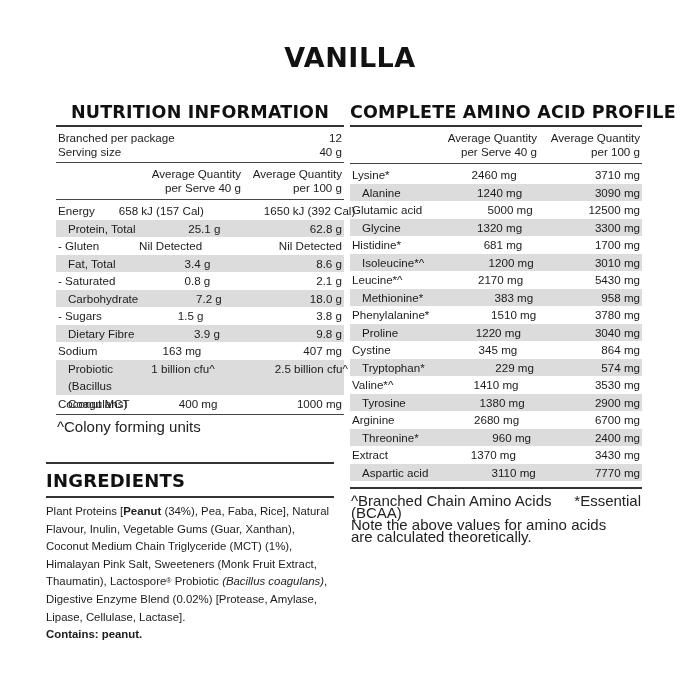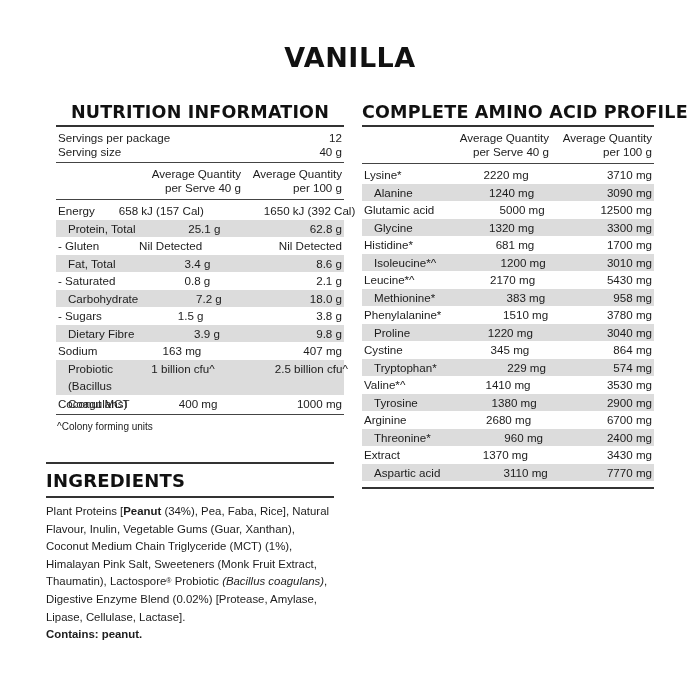--- a/index.html
+++ b/index.html
@@ -4,21 +4,21 @@
   <style>
     * { margin: 0; padding: 0; box-sizing: border-box; }
     html, body { width: 700px; height: 700px; background: #ffffff; overflow: hidden; }
     body { font-family: "Liberation Sans", sans-serif; color: #1c1c1c; position: relative; }
     .title {
       position: absolute; left: 0; top: 42px; width: 700px; text-align: center;
       font-family: "DejaVu Sans", sans-serif; font-weight: bold; font-size: 27px; letter-spacing: 0.5px; color: #111;
     }
     .col { position: absolute; }
     .col-left { left: 56px; top: 100px; width: 288px; }
-    .col-right { left: 362px; top: 100px; width: 292px; }
+    .col-right { left: 350px; top: 100px; width: 292px; }
     .section-heading {
       font-family: "DejaVu Sans", sans-serif; font-weight: bold; font-size: 17.5px; color: #111;
       letter-spacing: 0.2px; height: 25px; line-height: 25px; white-space: nowrap;
     }
     .col-left .section-heading { text-align: center; }
     .rule { border-top: 2px solid #333; }
     .rule-thin { border-top: 1.5px solid #444; }
     .row {
       display: flex; font-size: 11.6px; line-height: 17.5px; height: 17.5px; padding: 0 2px;
       white-space: nowrap;
@@ -35,39 +35,39 @@
     .row.double .c0 { line-height: 17.5px; white-space: normal; }
     .serv { font-size: 11.6px; line-height: 13.5px; padding: 4px 2px 4px; }
     .serv .line { display: flex; justify-content: space-between; }
     .head-row { display: flex; font-size: 11.6px; line-height: 14px; padding: 4px 2px 4px; }
     .head-row .c0 { flex: 1; }
     .head-row .c1, .head-row .c2 { text-align: right; }
     .nut-head .c1 { width: 100px; }
     .nut-head .c2 { width: 101px; }
     .amino-head .c1 { width: 107px; }
     .amino-head .c2 { width: 103px; }
-    .foot { font-size: 10px; line-height: 12px; padding: 6px 1px 0; color: #222; }
+    .foot { font-size: 15px; line-height: 12px; padding: 6px 1px 0; color: #222; }
     .foot-flex { display: flex; justify-content: space-between; }
     .ingredients { position: absolute; left: 46px; top: 462px; width: 292px; }
     .ing-text { font-size: 11.4px; line-height: 17.6px; padding-top: 5px; color: #1c1c1c; }
     .ing-text b { font-weight: bold; }
     .ing-text i { font-style: italic; }
     sup { font-size: 7px; vertical-align: top; position: relative; top: -1px; }
   </style>
 </head>
 <body>
 
 <div class="title">VANILLA</div>
 
 <div class="col col-left">
   <div class="section-heading">NUTRITION INFORMATION</div>
   <div class="rule"></div>
   <div class="serv">
     <div class="line">
-      <span>Servings per package</span>
+      <span>Branched per package</span>
       <span>12</span>
     </div>
     <div class="line">
       <span>Serving size</span>
       <span>40 g</span>
     </div>
   </div>
   <div class="rule-thin"></div>
   <div class="head-row nut-head">
     <span class="c0"></span>
@@ -153,21 +153,21 @@
   <div class="head-row amino-head">
     <span class="c0"></span>
     <span class="c1"><span>Average Quantity</span><br><span>per Serve 40 g</span></span>
     <span class="c2"><span>Average Quantity</span><br><span>per 100 g</span></span>
   </div>
   <div class="rule-thin"></div>
   <div style="height:2px"></div>
 
   <div class="row amino">
       <span class="c0">Lysine*</span>
-      <span class="c1">2220 mg</span>
+      <span class="c1">2460 mg</span>
       <span class="c2">3710 mg</span>
     </div>
   <div class="row amino shade">
       <span class="c0">Alanine</span>
       <span class="c1">1240 mg</span>
       <span class="c2">3090 mg</span>
     </div>
   <div class="row amino">
       <span class="c0">Glutamic acid</span>
       <span class="c1">5000 mg</span>
@@ -243,13 +243,20 @@
       <span class="c1">1370 mg</span>
       <span class="c2">3430 mg</span>
     </div>
   <div class="row amino shade">
       <span class="c0">Aspartic acid</span>
       <span class="c1">3110 mg</span>
       <span class="c2">7770 mg</span>
     </div>
   <div style="height:6px"></div>
   <div class="rule"></div>
+  <div class="foot">
+    <div class="foot-flex">
+      <span>^Branched Chain Amino Acids (BCAA)</span>
+      <span>*Essential</span>
+    </div>
+    <div style="width:270px">Note the above values for amino acids are calculated theoretically.</div>
+  </div>
 </div>
 
 </body></html>

